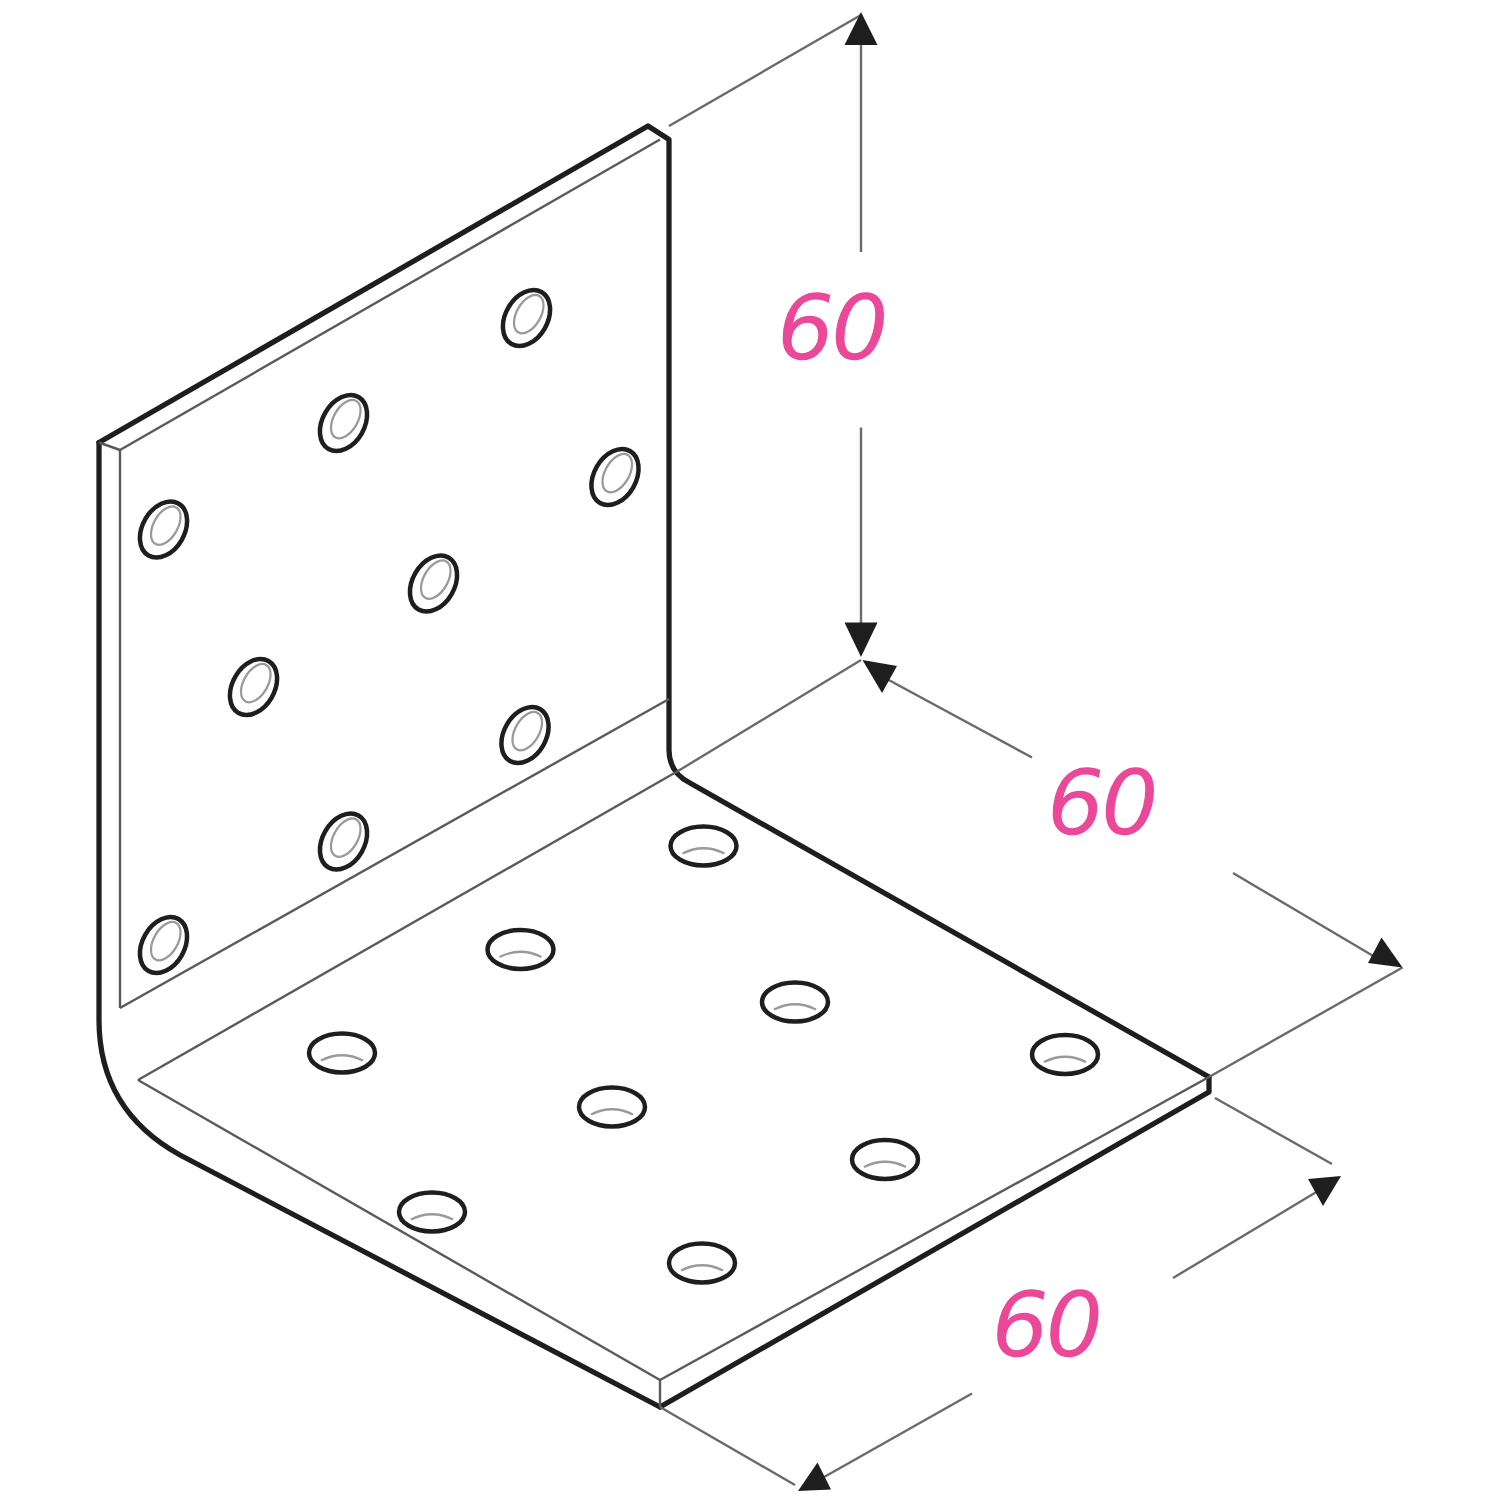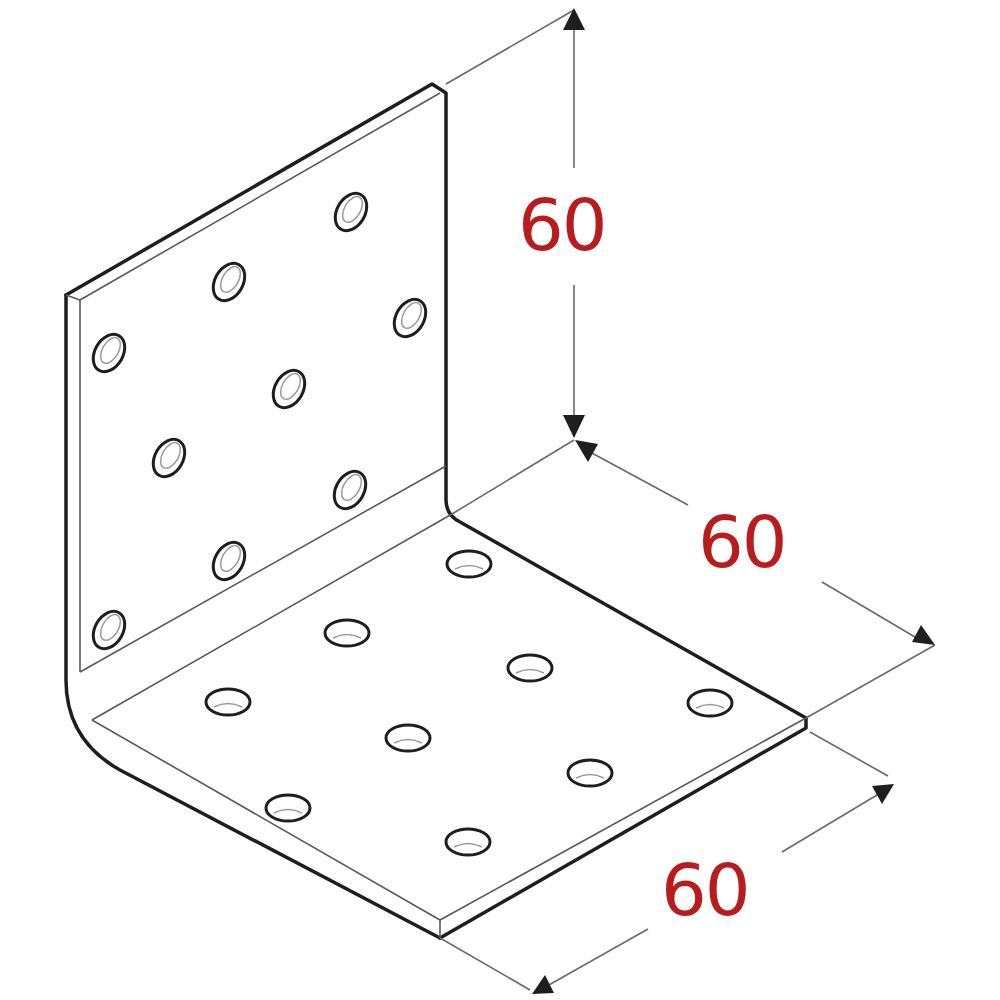--- a/index.html
+++ b/index.html
@@ -7,27 +7,28 @@
     #canvas { position: absolute; left: 0; top: 0; width: 1000px; height: 1000px; }
     .outline { fill: none; stroke: #1e1e1e; stroke-width: 3.5; stroke-linejoin: round; stroke-linecap: round; }
     .thin { fill: none; stroke: #5a5a5a; stroke-width: 1.6; }
     .hole { fill: #ffffff; stroke: #1e1e1e; stroke-width: 3; }
     .hole-inner { fill: none; stroke: #9a9a9a; stroke-width: 1.5; }
     .dim-line { fill: none; stroke: #6a6a6a; stroke-width: 1.6; }
     .arrow { fill: #1e1e1e; }
     .dim-label {
       position: absolute;
       font-family: "DejaVu Sans", sans-serif;
-      font-size: 72px;
+      font-size: 60px;
       font-weight: normal;
-      color: #b91c1c;
+      color: #ec4899;
       line-height: 1;
       letter-spacing: -2px;
       background: #ffffff;
       padding: 4px 6px;
+      font-style: italic;
     }
   </style>
 </head>
 <body>
 
 <svg id="canvas" viewBox="0 0 1000 1000" xmlns="http://www.w3.org/2000/svg">
 
   <g>
 
     <path class="outline" d="M66,295 L432,84 L446,93 L446,500 Q446,515 460,522 L806,718"></path>

